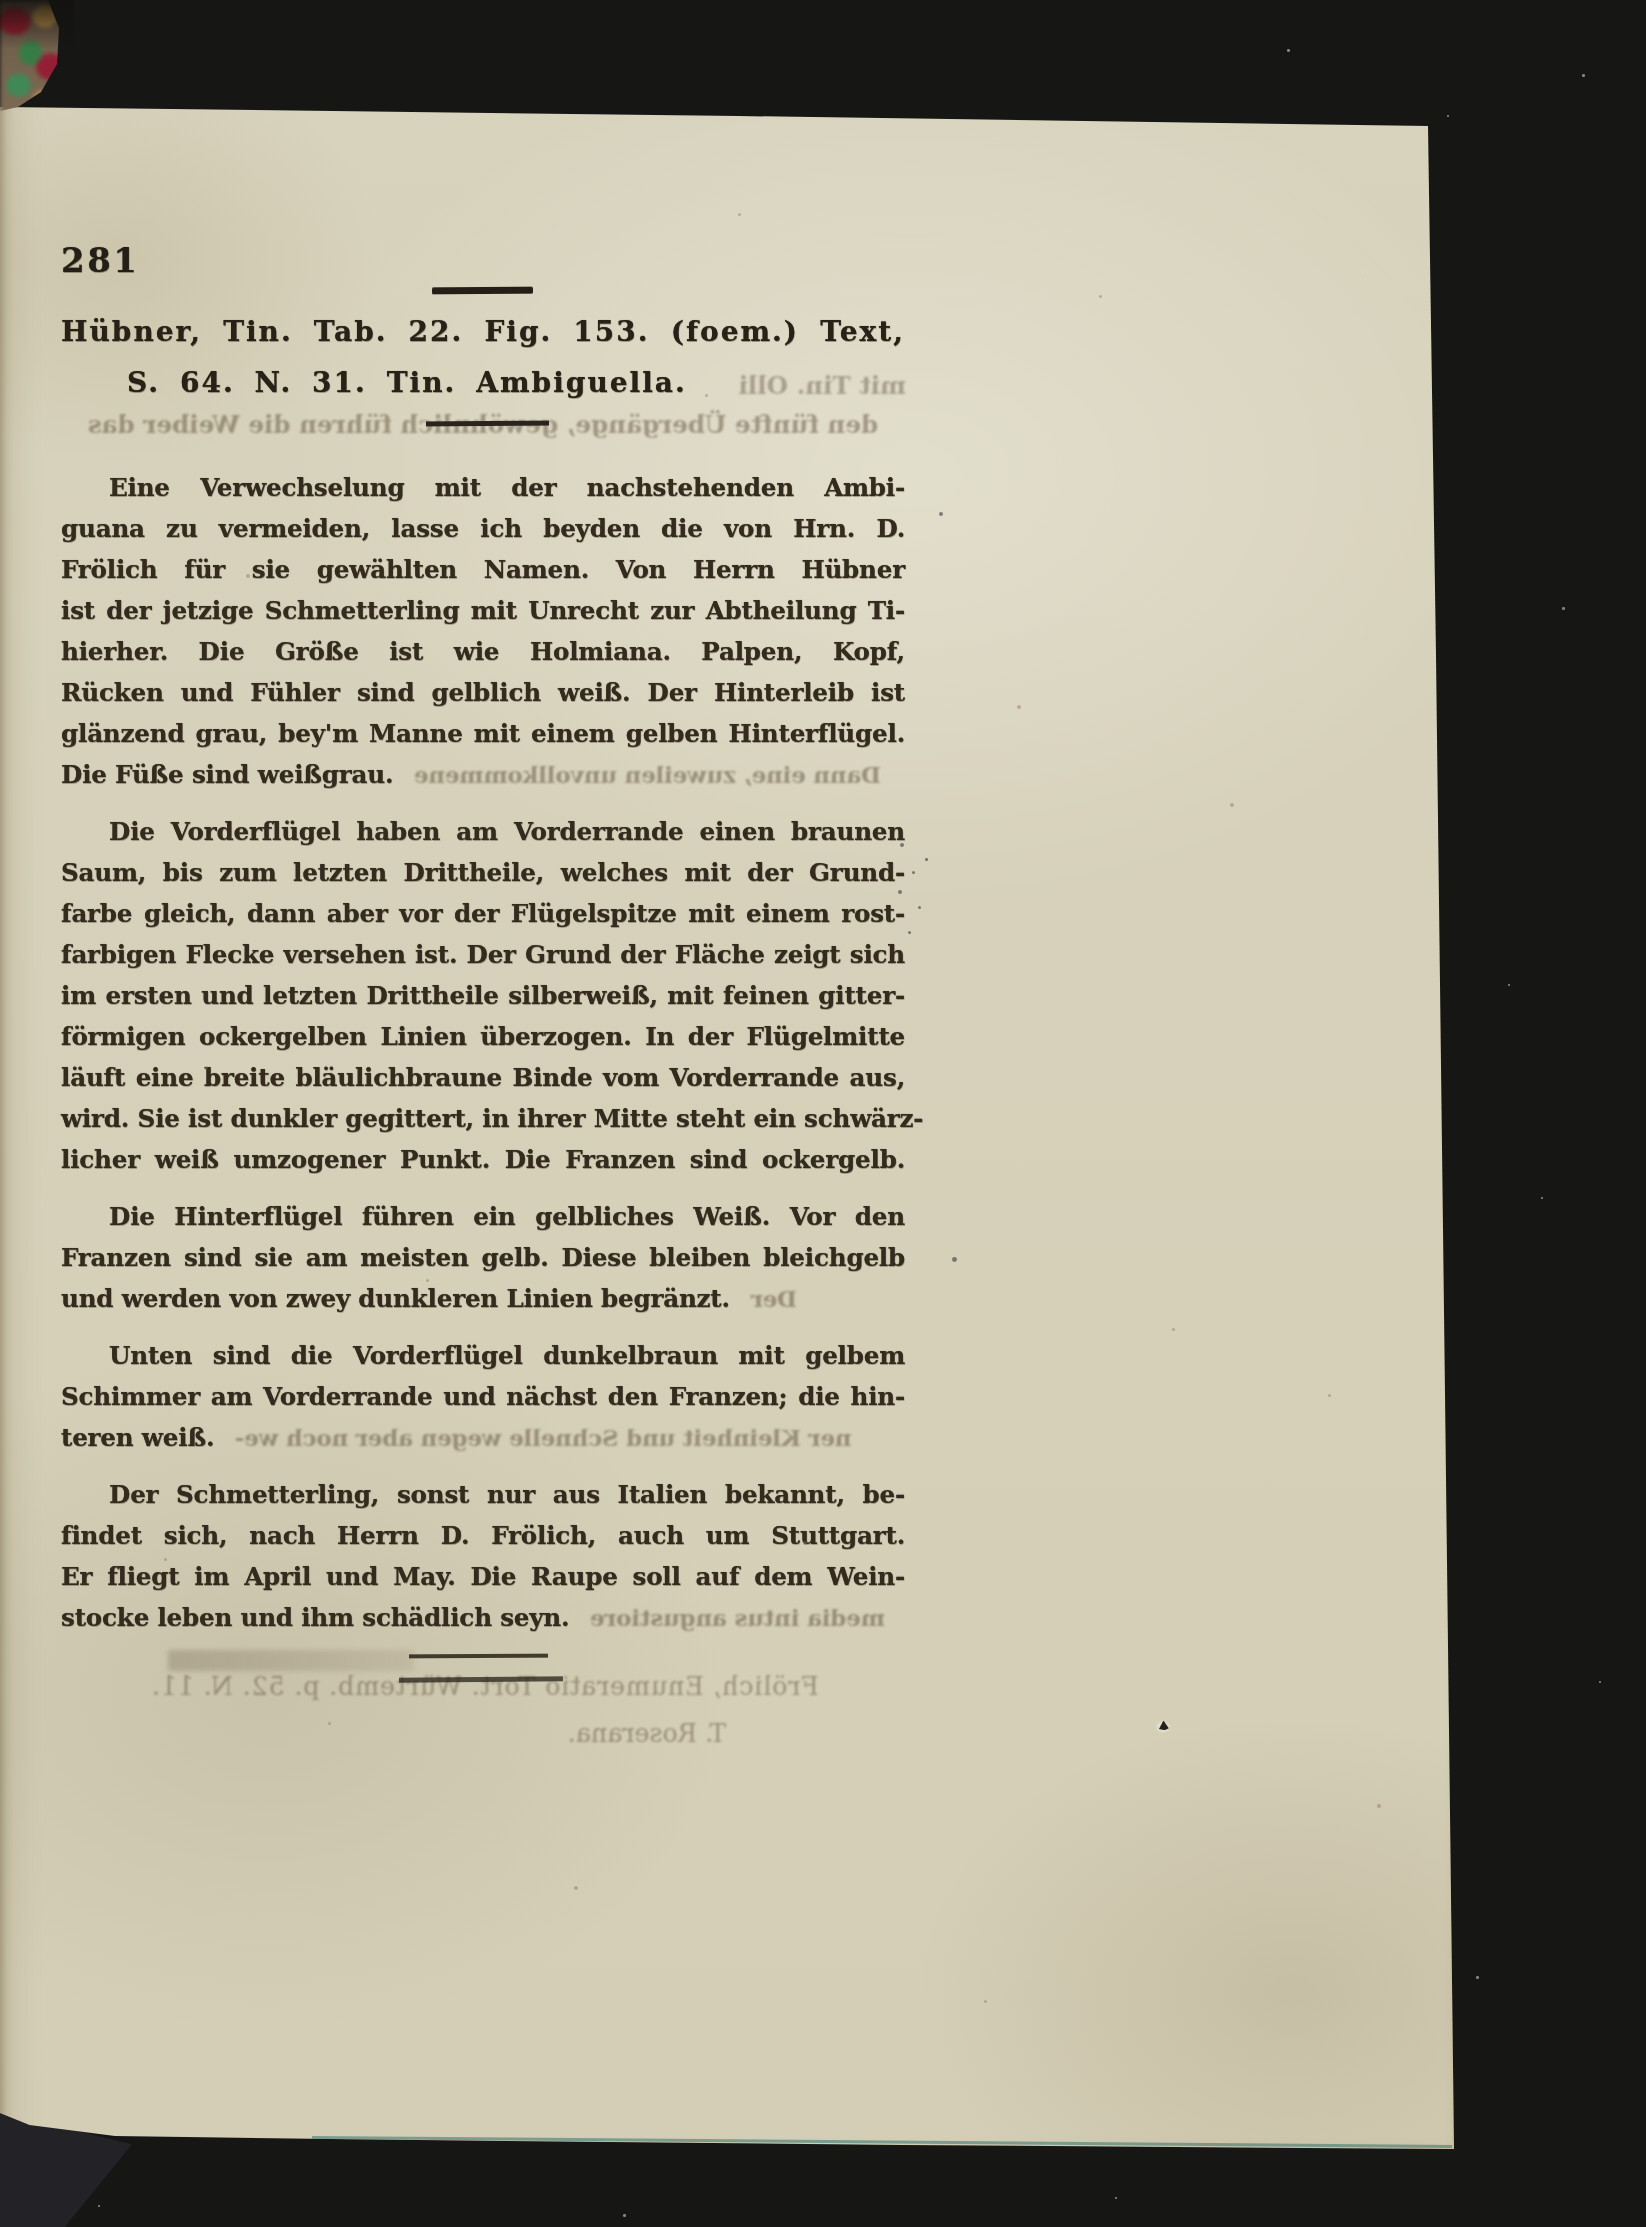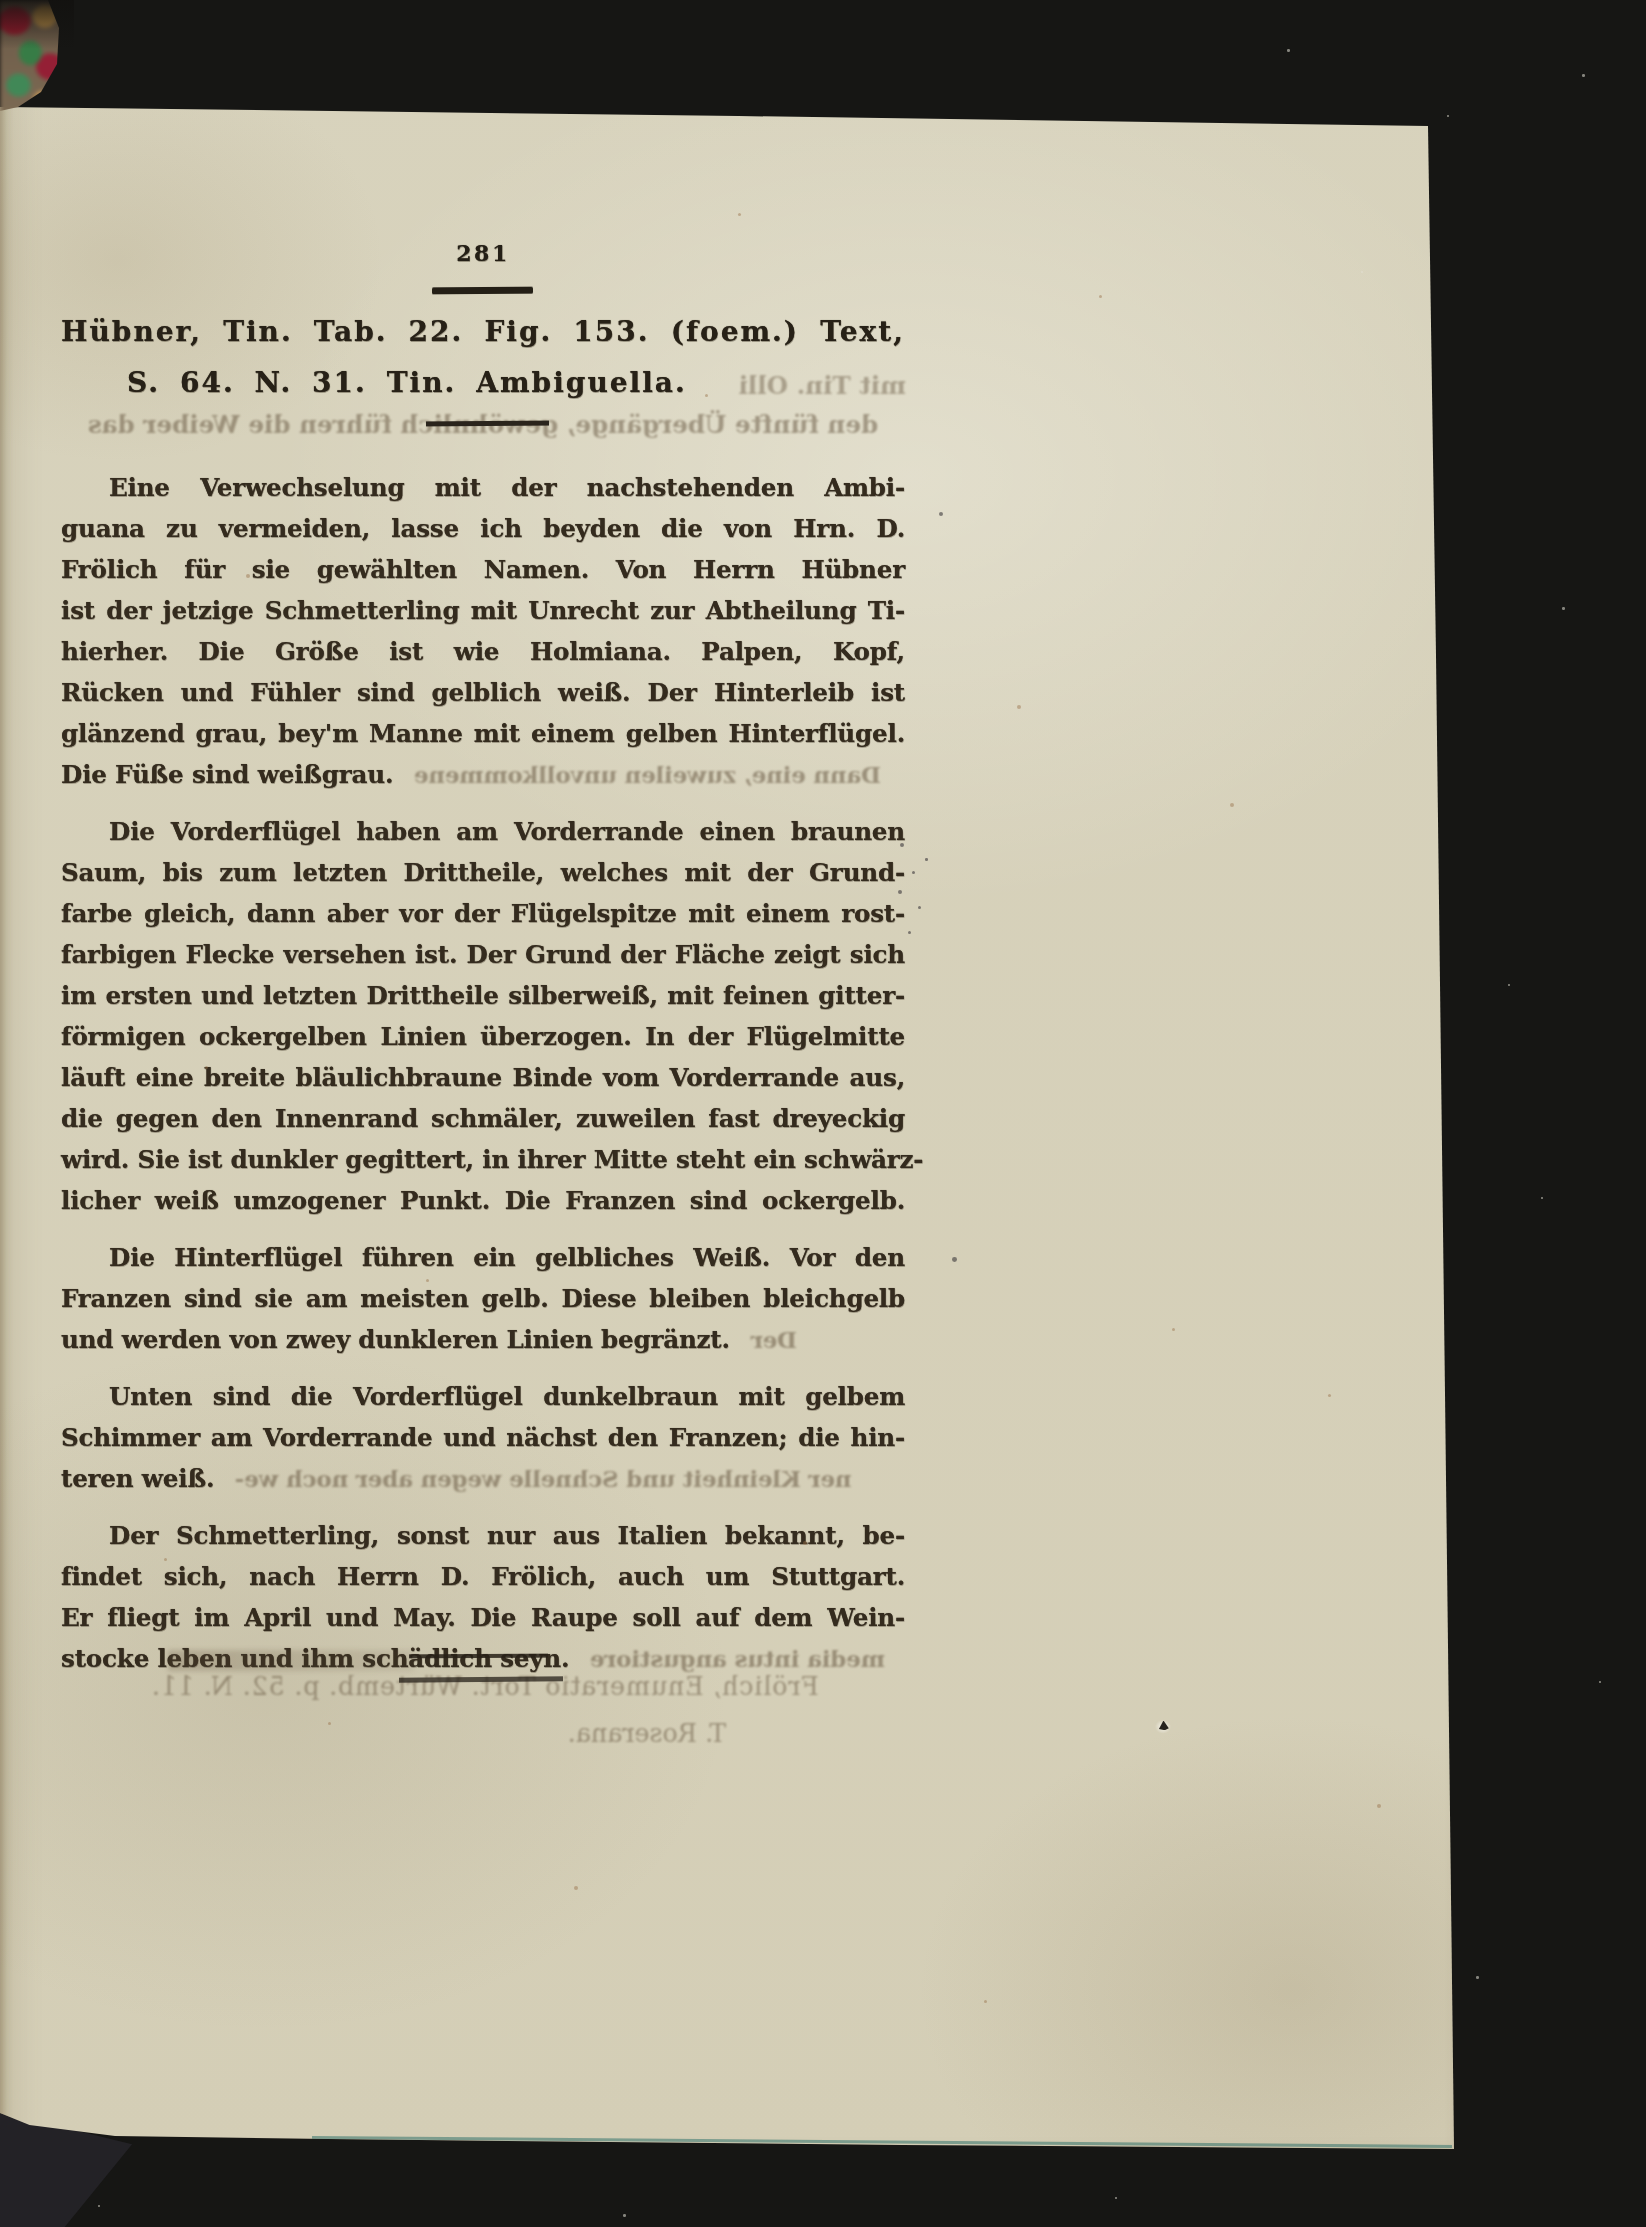--- a/index.html
+++ b/index.html
@@ -38,22 +38,22 @@
             radial-gradient(24.6px 23px at 76% 58%, #8c2135 0 55%, transparent 60%),
             radial-gradient(21px 19.7px at 28% 74%, #46865a 0 55%, transparent 62%),
             radial-gradient(18px 18px at 66% 88%, #c59a5e 0 55%, transparent 62%),
             linear-gradient(#6a5a4a,#7b6a55);
           filter:blur(2px) saturate(1.1);}
   #marble-shade{position:absolute;left:0;top:0;width:74px;height:49px;
           background:linear-gradient(rgba(18,17,15,.85),rgba(18,17,15,0));}
   
   #content{position:absolute;left:61px;top:0;width:844px;color:#342b1e;}
   .softink{text-shadow:0 0 0.8px rgba(52,44,30,.75),0.5px 0.5px 0.5px rgba(52,44,30,.35);}
-  #pagenum{position:absolute;left:0;top:240px;width:100%;text-align:center;
-           font-size:22px;font-weight:bold;letter-spacing:2.5px;color:#241f16;}
+  #pagenum{position:absolute;left:0;top:240px;width:100%;text-align:left;
+           font-size:34px;font-weight:bold;letter-spacing:2.5px;color:#241f16;}
   #pagenum-rule{position:absolute;left:371px;top:287px;width:101px;height:7.4px;
            background:#241f16;transform:rotate(-.4deg);filter:blur(0.3px);border-radius:1.6px;}
   .hline{position:absolute;left:0;width:100%;font-size:28px;font-weight:bold;
          letter-spacing:2px;color:#272117;}
   #hline1{top:315px;text-align:justify;text-align-last:justify;word-spacing:4.9px;}
   #hline2{top:366px;padding-left:66px;box-sizing:border-box;word-spacing:8.2px;}
   
   .ghost{color:#5d4c36;opacity:.48;filter:blur(1px);transform:scaleX(-1);}
   #ghost-under-header{position:absolute;left:0;top:410px;width:100%;text-align:center;
           font-size:24.6px;font-weight:bold;}
@@ -116,21 +116,20 @@
           <div class="tl"><span>Rücken und Fühler sind gelblich weiß. Der Hinterleib ist</span></div>
           <div class="tl"><span>glänzend grau, bey'm Manne mit einem gelben Hinterflügel.</span></div>
           <div class="tl end"><span>Die Füße sind weißgrau.</span><span class="gh">Dann eine, zuweilen unvollkommene</span></div>
           <div class="tl ind"><span>Die Vorderflügel haben am Vorderrande einen braunen</span></div>
           <div class="tl"><span>Saum, bis zum letzten Drittheile, welches mit der Grund-</span></div>
           <div class="tl"><span>farbe gleich, dann aber vor der Flügelspitze mit einem rost-</span></div>
           <div class="tl"><span>farbigen Flecke versehen ist. Der Grund der Fläche zeigt sich</span></div>
           <div class="tl"><span>im ersten und letzten Drittheile silberweiß, mit feinen gitter-</span></div>
           <div class="tl"><span>förmigen ockergelben Linien überzogen. In der Flügelmitte</span></div>
           <div class="tl"><span>läuft eine breite bläulichbraune Binde vom Vorderrande aus,</span></div>
-          <div class="tl"><span>die gegen den Innenrand schmäler, zuweilen fast dreyeckig</span></div>
           <div class="tl"><span>wird. Sie ist dunkler gegittert, in ihrer Mitte steht ein schwärz-</span></div>
           <div class="tl"><span>licher weiß umzogener Punkt. Die Franzen sind ockergelb.</span></div>
           <div class="tl ind"><span>Die Hinterflügel führen ein gelbliches Weiß. Vor den</span></div>
           <div class="tl"><span>Franzen sind sie am meisten gelb. Diese bleiben bleichgelb</span></div>
           <div class="tl end"><span>und werden von zwey dunkleren Linien begränzt.</span><span class="gh">Der</span></div>
           <div class="tl ind"><span>Unten sind die Vorderflügel dunkelbraun mit gelbem</span></div>
           <div class="tl"><span>Schimmer am Vorderrande und nächst den Franzen; die hin-</span></div>
           <div class="tl end"><span>teren weiß.</span><span class="gh">ner Kleinheit und Schnelle wegen aber noch we-</span></div>
           <div class="tl ind"><span>Der Schmetterling, sonst nur aus Italien bekannt, be-</span></div>
           <div class="tl"><span>findet sich, nach Herrn D. Frölich, auch um Stuttgart.</span></div>

